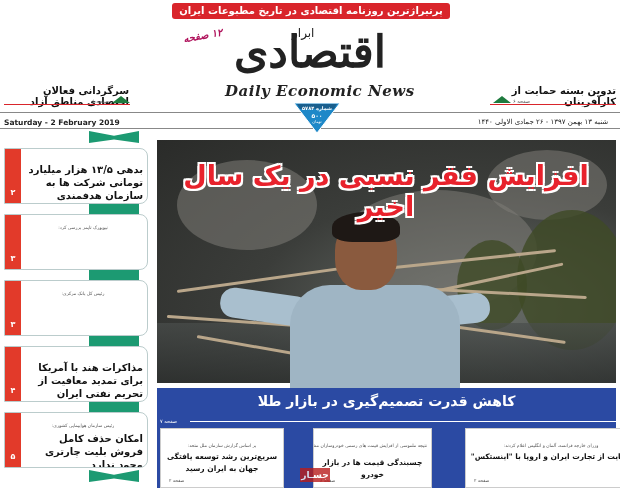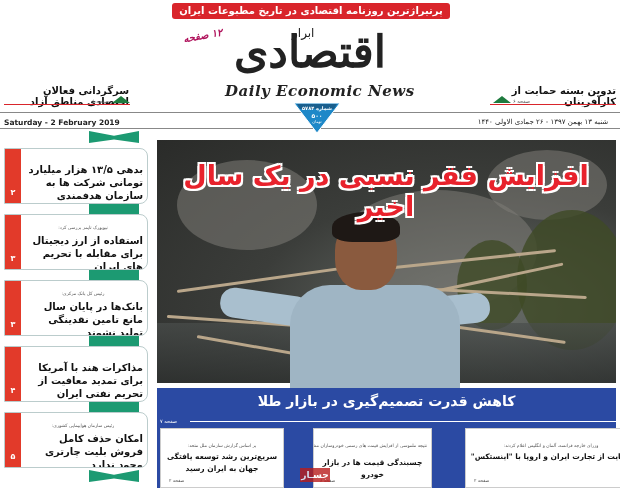--- a/index.html
+++ b/index.html
@@ -121,29 +121,27 @@
   <div class="num-bar"></div>
   <div class="num">۲</div>
   <div class="headline" style="top:14px;">بدهی ۱۳/۵ هزار میلیارد تومانی شرکت ها به سازمان هدفمندی</div>
 </div>
 <div class="connector" style="top:204px;"></div>
 
 <div class="card" style="top:214px;">
   <div class="num-bar"></div>
   <div class="num">۳</div>
   <div class="kicker" style="top:10px;">نیویورک تایمز بررسی کرد:</div>
-  <div class="headline" style="top:19px;">استفاده از ارز دیجیتال برای مقابله با تحریم های ایران</div>
 </div>
 <div class="connector" style="top:270px;"></div>
 
 <div class="card" style="top:280px;">
   <div class="num-bar"></div>
   <div class="num">۳</div>
   <div class="kicker" style="top:10px;">رئیس کل بانک مرکزی:</div>
-  <div class="headline" style="top:19px;">بانک‌ها در پایان سال مانع تامین نقدینگی تولید نشوند</div>
 </div>
 <div class="connector" style="top:336px;"></div>
 
 <div class="card" style="top:346px;">
   <div class="num-bar"></div>
   <div class="num">۴</div>
   <div class="headline" style="top:14px;">مذاکرات هند با آمریکا برای تمدید معافیت از تحریم نفتی ایران</div>
 </div>
 <div class="connector" style="top:402px;"></div>
 

